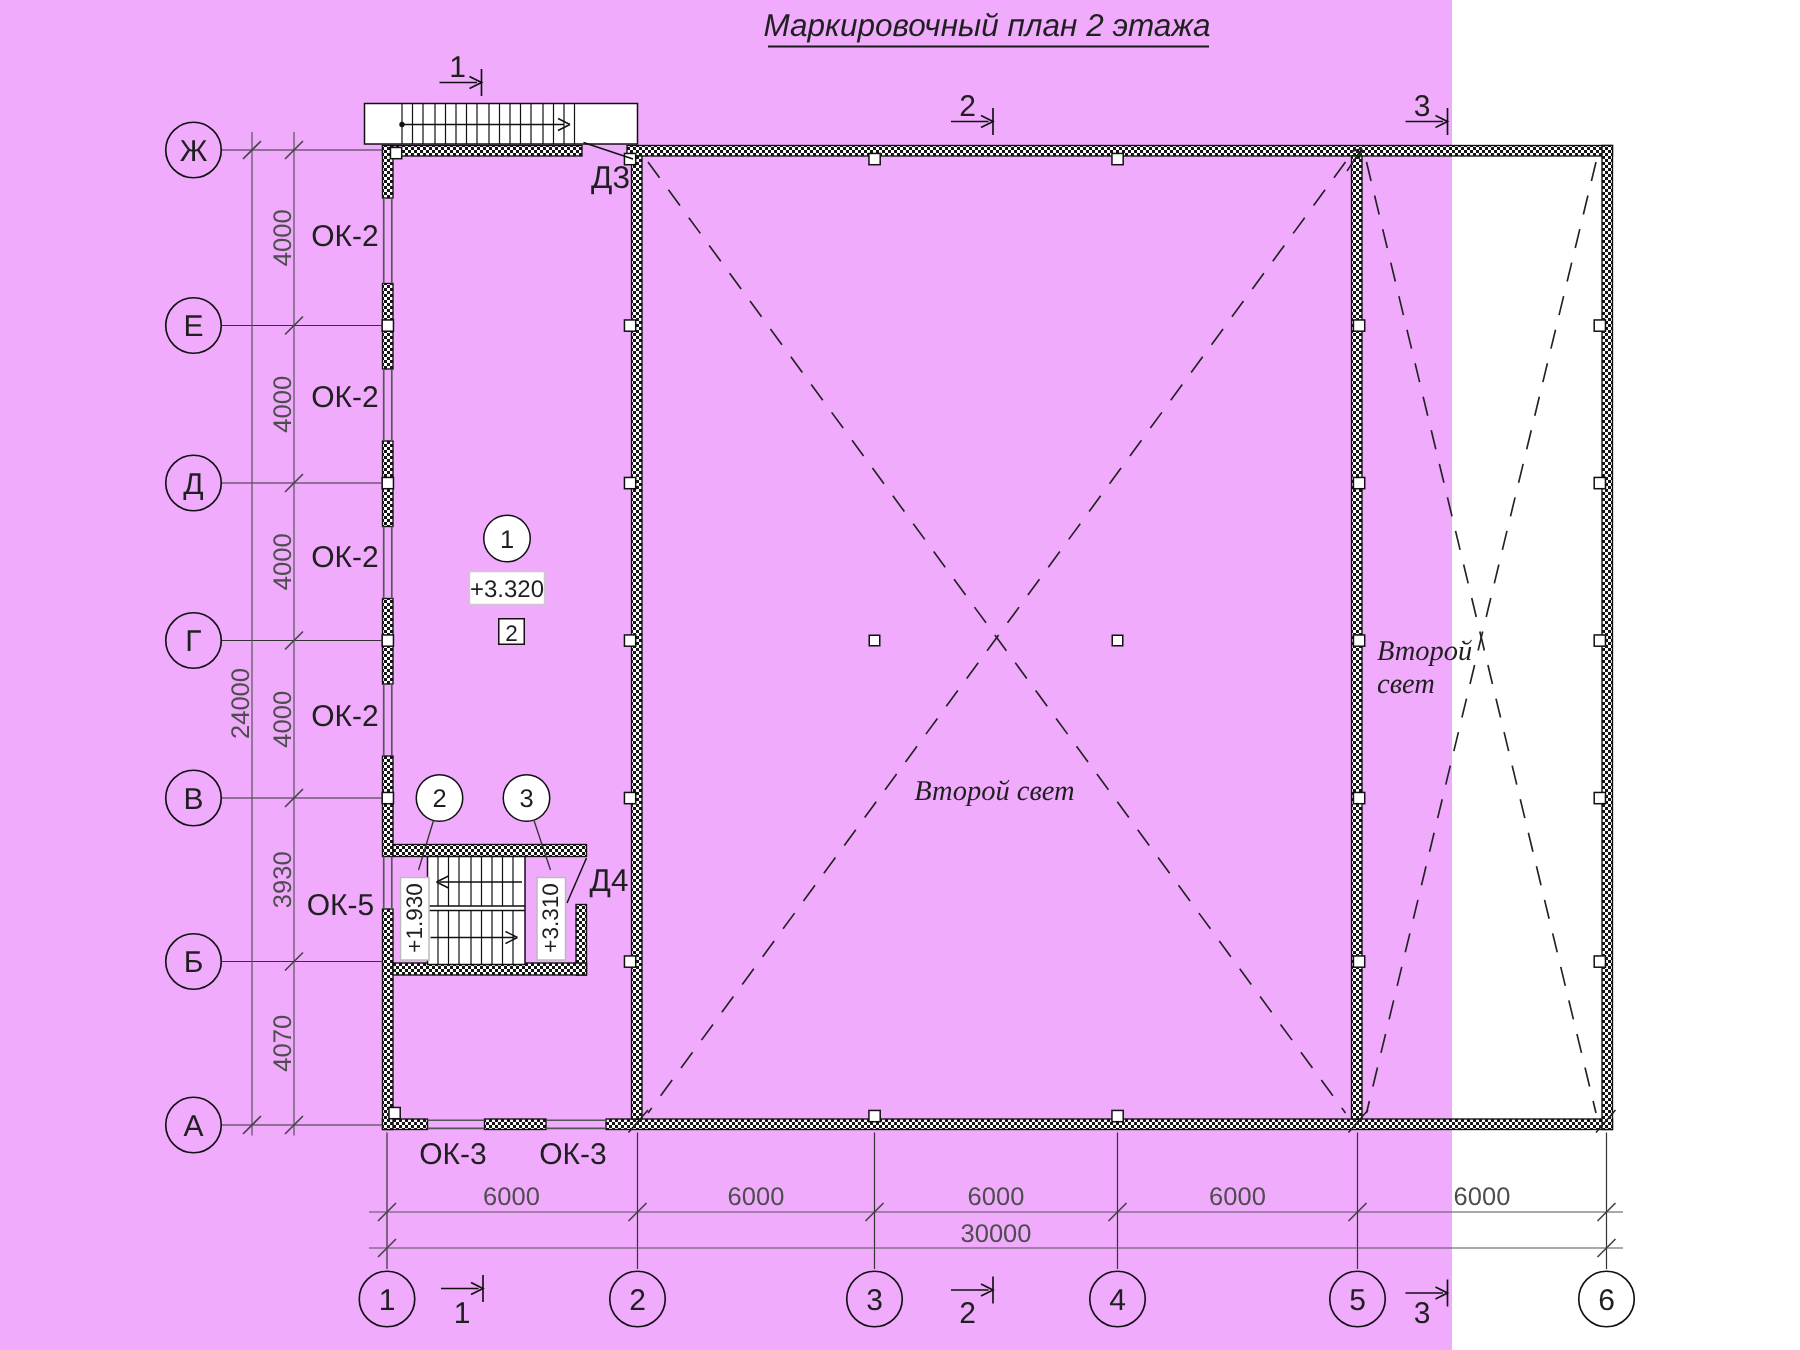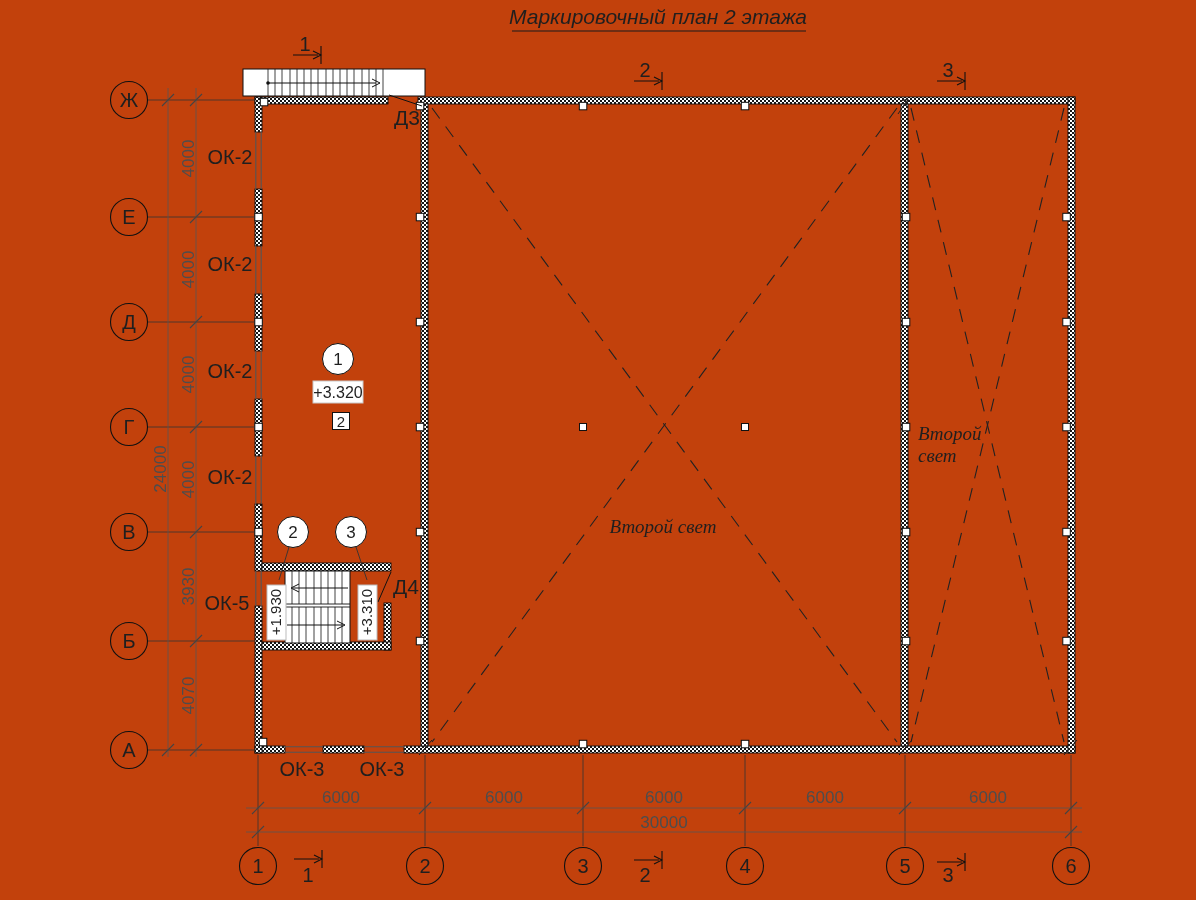--- a/index.html
+++ b/index.html
@@ -1,16 +1,16 @@
 <!DOCTYPE html>
 <html><head>
 <meta charset="utf-8">
 <style>
   html,body{margin:0;padding:0;background:#ffffff;}
-  .sheet{width:1196px;height:900px;position:relative;background:#c2410c;}
+  .sheet{width:968px;height:900px;position:relative;background:#f0abfc;}
   svg{display:block;}
   text{font-family:"Liberation Sans",sans-serif;fill:#1f1f1f;}
   .dimtxt{fill:#4d4d4d;}
   .serif-it{font-family:"Liberation Serif",serif;font-style:italic;}
   .title-it{font-style:italic;}
 </style>
 </head>
 <body>
 
 <div class="sheet">

